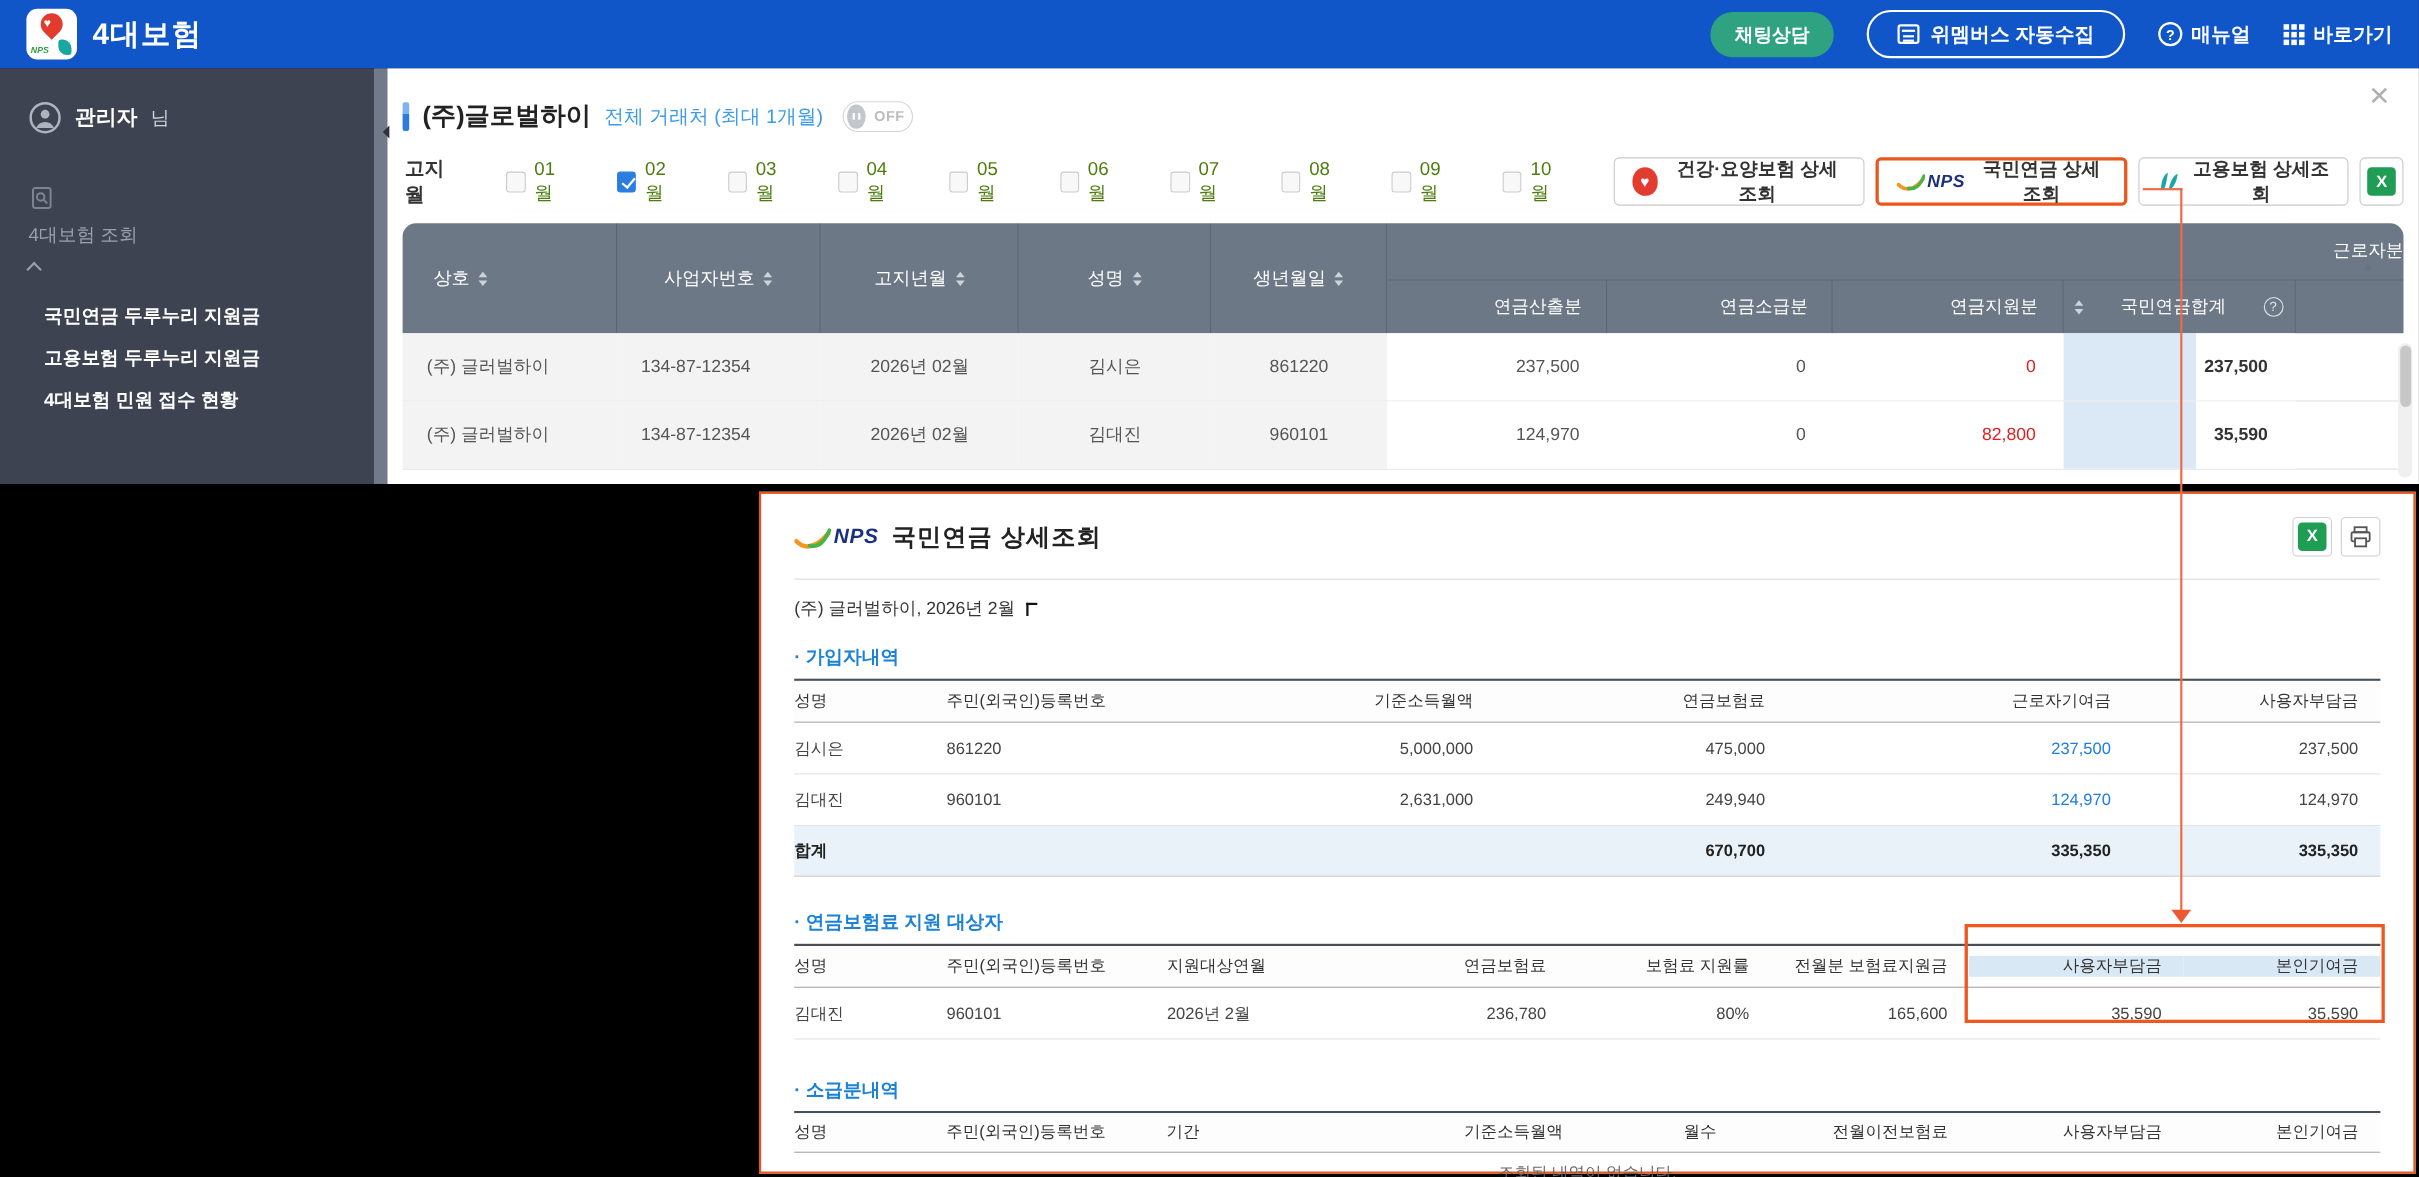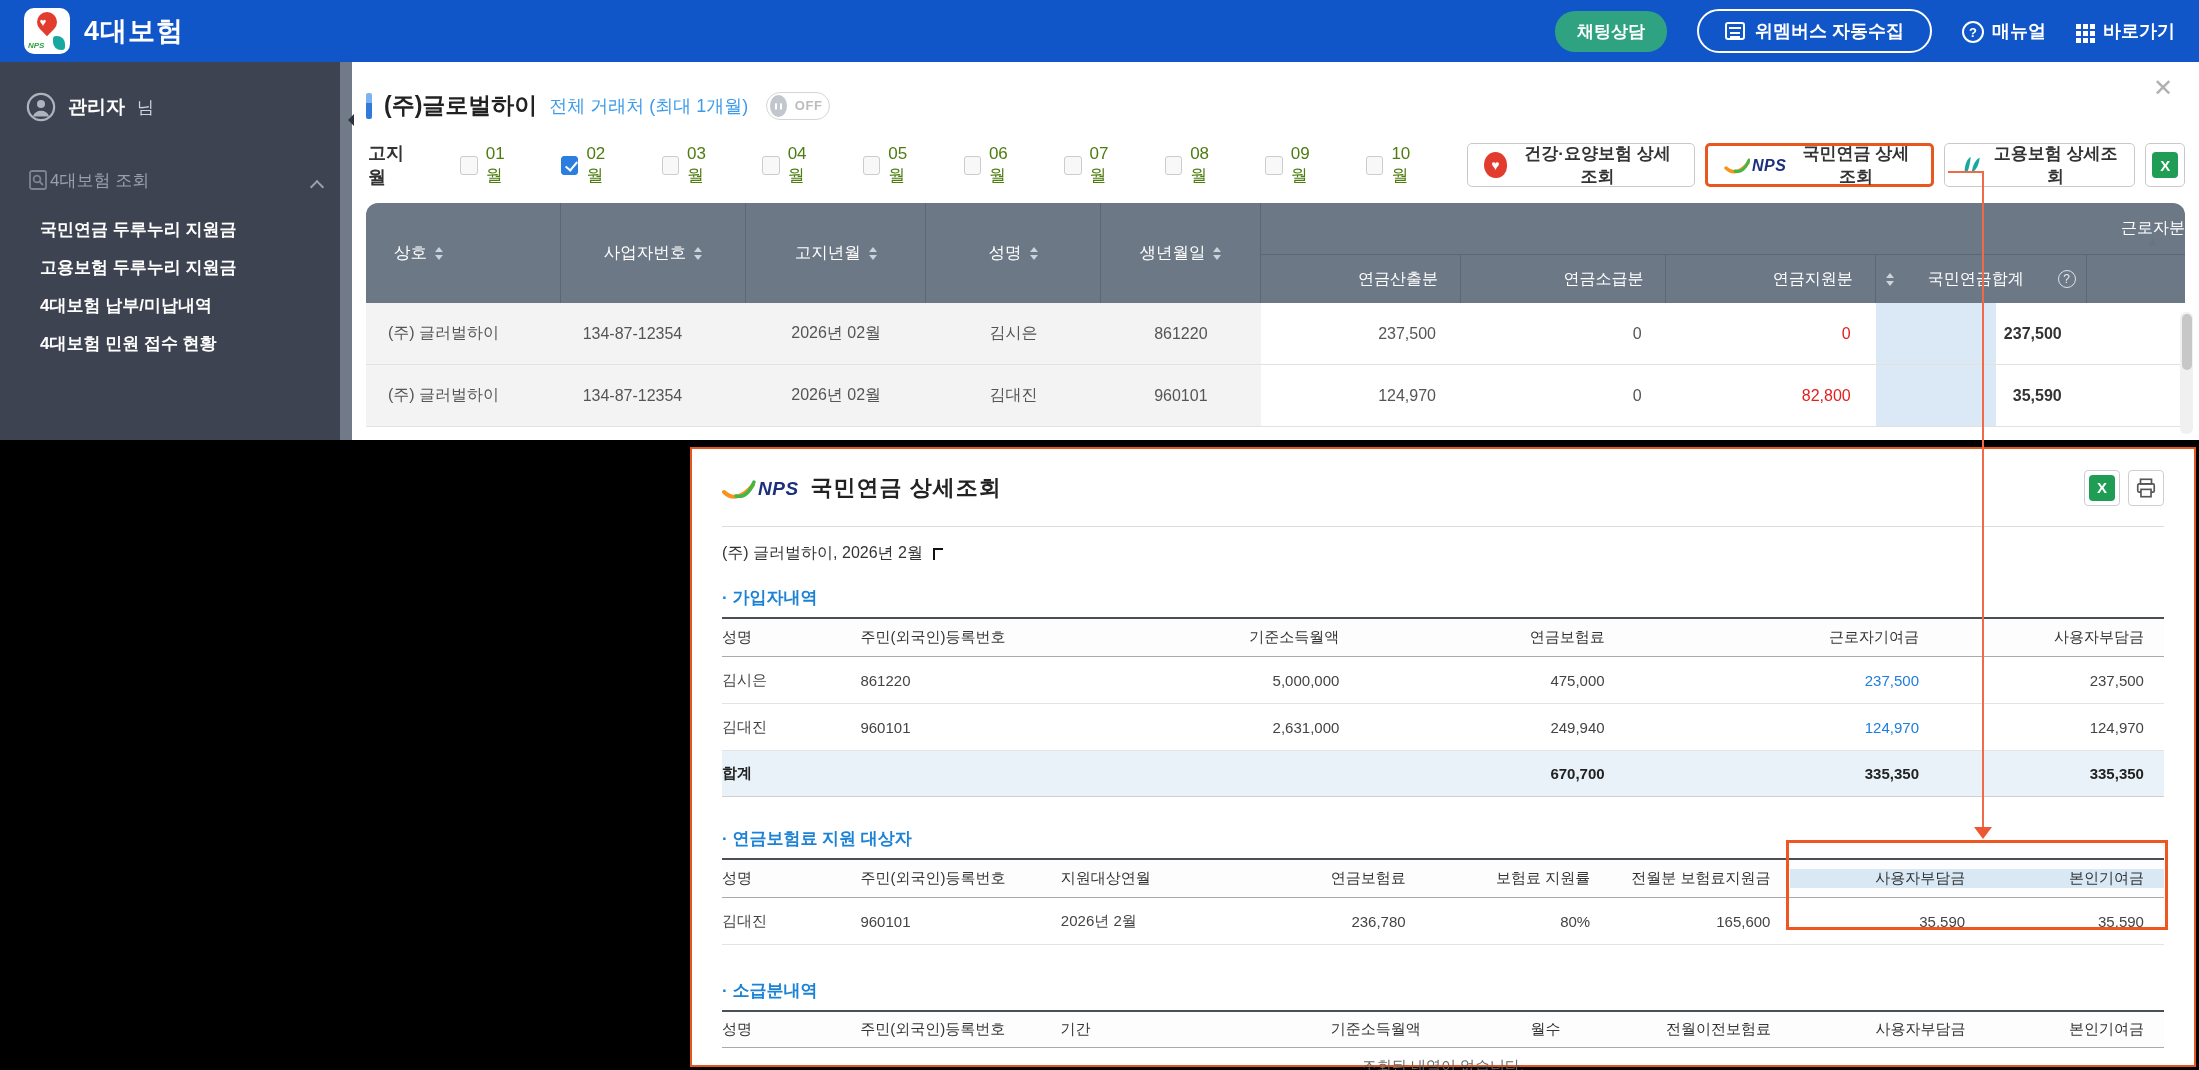--- a/index.html
+++ b/index.html
@@ -19,34 +19,34 @@
   .app-title { color:#fff; font-size:27px; font-weight:bold; letter-spacing:1px; }
   .topbar-right { margin-left:auto; display:flex; align-items:center; gap:30px; }
   .chat-btn { background:#2fa381; color:#fff; font-size:17px; font-weight:bold;
     padding:9px 22px; border-radius:20px; border:none; cursor:pointer; }
   .collect-btn { display:flex; align-items:center; gap:10px; border:2px solid #fff; border-radius:22px;
     background:transparent; color:#fff; font-size:18px; font-weight:bold; padding:8px 26px; cursor:pointer; }
   .cal-ico { width:20px; height:18px; border:2px solid #fff; border-radius:3px; position:relative; }
   .cal-ico::before { content:""; position:absolute; left:2px; top:3px; right:2px; border-top:2px solid #fff; }
   .cal-ico::after { content:""; position:absolute; left:3px; top:8px; width:10px; height:2px;
     box-shadow:0 0 0 0 #fff, 0 4px 0 0 #fff; background:#fff; }
-  .tb-link { display:flex; align-items:flex-end; gap:8px; color:#fff; font-size:18px; font-weight:bold; cursor:pointer; }
+  .tb-link { display:flex; align-items:center; gap:8px; color:#fff; font-size:18px; font-weight:bold; cursor:pointer; }
   .q-ico { width:22px; height:22px; border:2px solid #fff; border-radius:50%; display:flex;
     align-items:center; justify-content:center; font-size:13px; color:#fff; }
   .q-ico::after { content:"?"; }
   .grid-ico { display:grid; grid-template-columns:repeat(3,5px); gap:2px; }
   .grid-ico b { width:5px; height:5px; background:#fff; }
 
   
   .sidebar { position:absolute; left:0; top:62px; width:340px; height:378px; background:#3d4350; z-index:5; }
   .user-row { display:flex; align-items:center; gap:12px; padding:30px 0 0 26px; }
   .user-ico { width:30px; height:30px; }
   .user-name { color:#fff; font-size:19px; font-weight:bold; }
   .user-suffix { color:#cfd3da; font-size:17px; }
-  .side-section { display:flex; align-items:flex-end; padding:46px 18px 0 26px; }
+  .side-section { display:flex; align-items:flex-start; gap:10px; padding:46px 18px 0 26px;flex-direction:column; }
   .doc-ico { width:24px; height:24px; opacity:.7; }
   .side-section-label { color:#9aa0ab; font-size:17px; flex:1; }
   .chev-up { width:10px; height:10px; border-left:2px solid #9aa0ab; border-top:2px solid #9aa0ab;
     transform:rotate(45deg); margin-top:5px; cursor:pointer; }
   .side-items { margin-top:18px; }
   .side-item { height:38px; display:flex; align-items:center; padding-left:40px; color:#fff;
     font-size:17px; font-weight:bold; cursor:pointer; }
   .side-item.active { background:#fff; color:#222; height:44px; margin:0 0 6px 12px;
     border-radius:8px 0 0 8px; padding-left:28px; }
 
@@ -226,21 +226,20 @@
       <rect x="4" y="3" width="16" height="18" rx="2" fill="none" stroke="#9aa0ab" stroke-width="1.8"></rect>
       <circle cx="11" cy="11" r="3.4" fill="none" stroke="#9aa0ab" stroke-width="1.8"></circle>
       <path d="M13.5 13.5 L17 17" stroke="#9aa0ab" stroke-width="1.8"></path>
     </svg>
     <span class="side-section-label">4대보험 조회</span>
     <span class="chev-up"></span>
   </div>
   <div class="side-items">
     <div class="side-item">국민연금 두루누리 지원금</div>
     <div class="side-item">고용보험 두루누리 지원금</div>
-    <div class="side-item">4대보험 납부/미납내역</div>
     <div class="side-item">4대보험 민원 접수 현황</div>
   </div>
 </div>
 <div class="splitter">
   <span class="col-arrow"></span>
 </div>
 
 <div class="main">
   <span class="close-x"></span>
 

